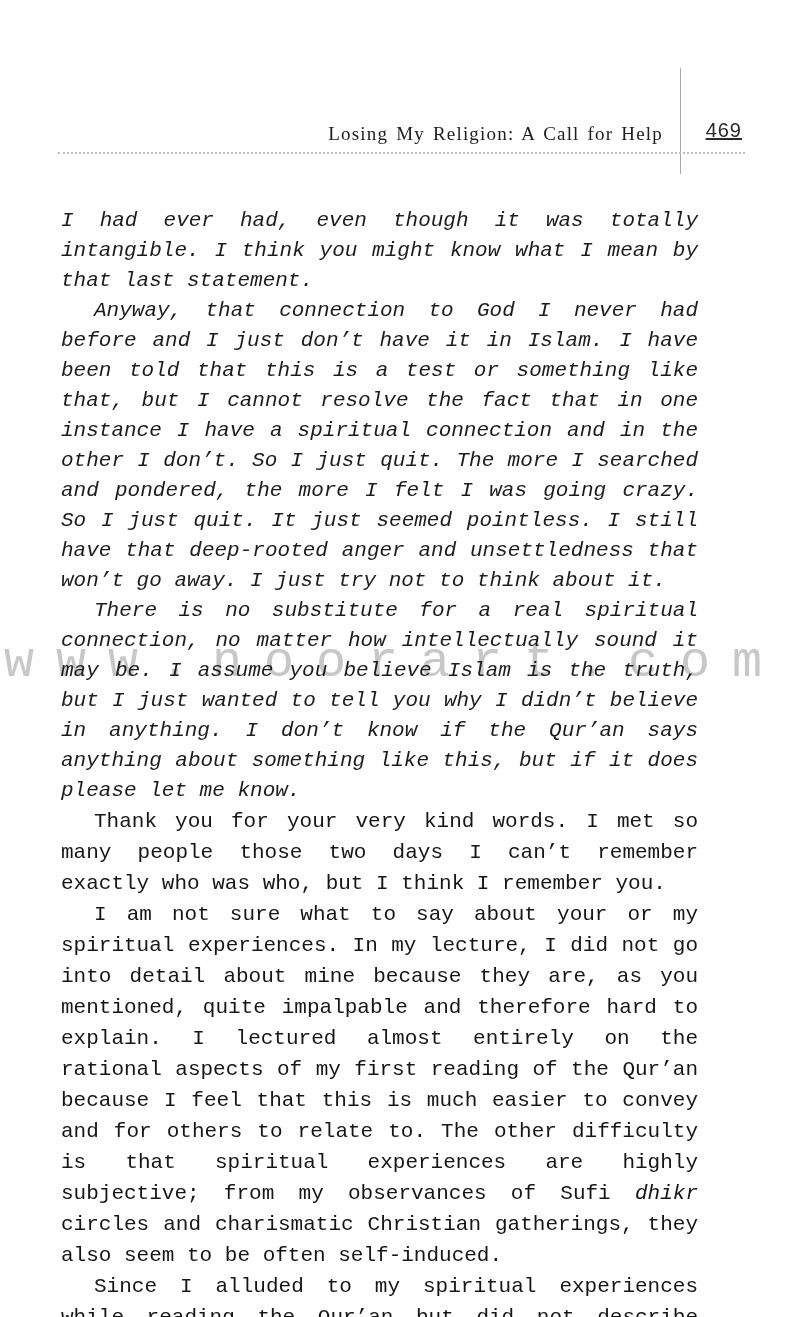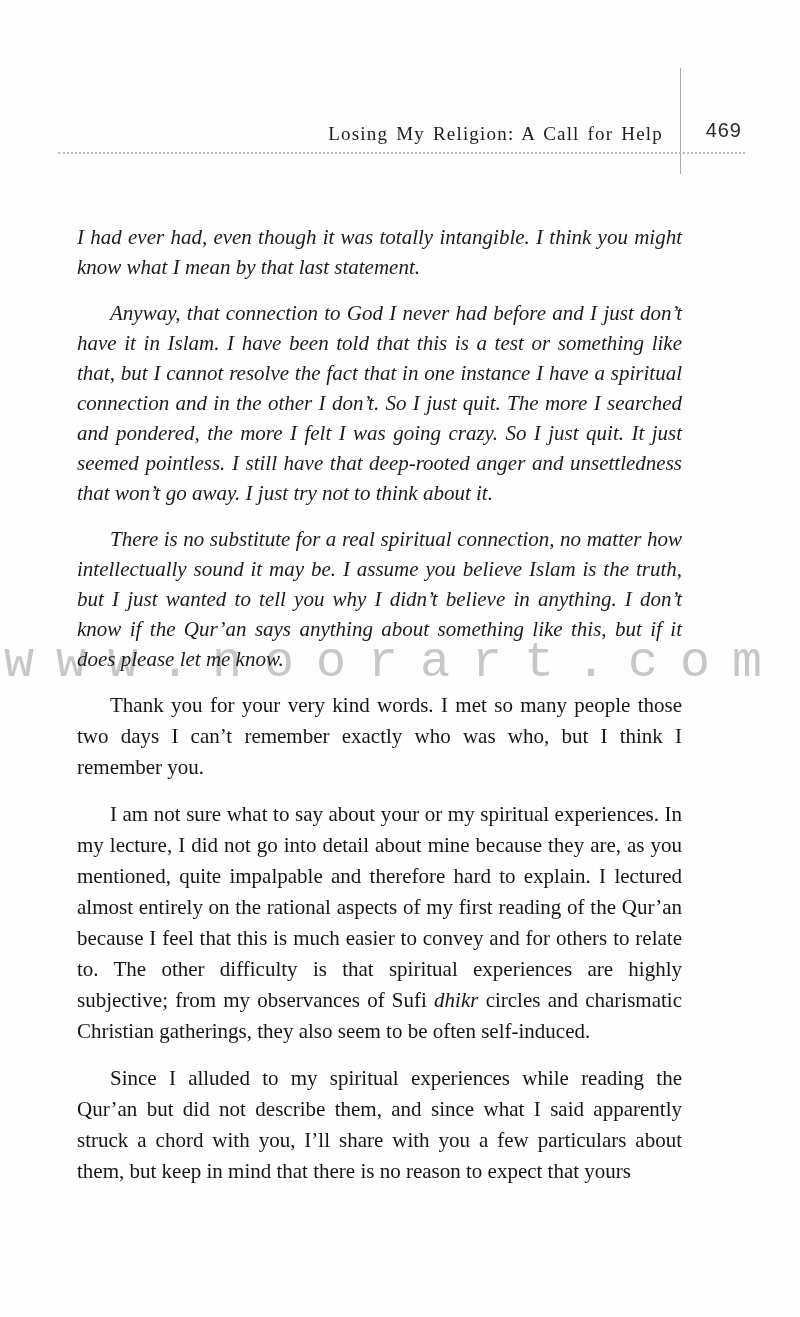--- a/index.html
+++ b/index.html
@@ -32,20 +32,21 @@
     white-space: nowrap;
   }
   .page-number {
     position: absolute;
     right: 3px;
     top: 0;
     font-family: "Liberation Sans", sans-serif;
     font-size: 20px;
     letter-spacing: 1px;
     color: #2a2a2a;
+    text-decoration: underline;
   }
   .vrule {
     position: absolute;
     left: 680px;
     top: 68px;
     width: 1px;
     height: 106px;
     background: #a9a9a9;
   }
   .dotted-rule {
@@ -81,21 +82,21 @@
     width: 637px;
     z-index: 2;
   }
   .letter {
     font-style: italic;
     font-size: 21px;
     line-height: 30px;
     text-align: justify;
     color: #1c1c1c;
   }
-  .letter p, .response p { margin: 16px; }
+  .letter p, .response p { margin: 0; font-family: Liberation Mono, monospace; }
   p.indent { text-indent: 33px; }
   .response-heading {
     font-size: 21px;
     line-height: 26px;
     font-weight: bold;
     color: #141414;
     margin: 33px 0 17px 0;
   }
   .response {
     font-size: 21px;

